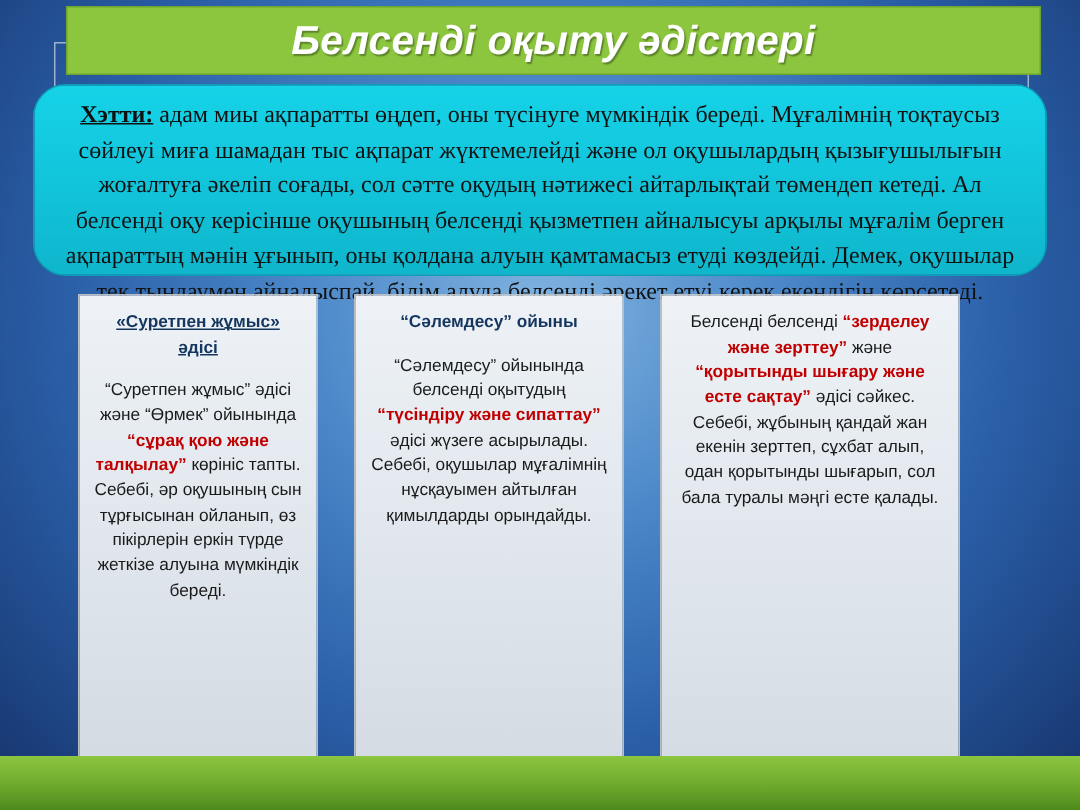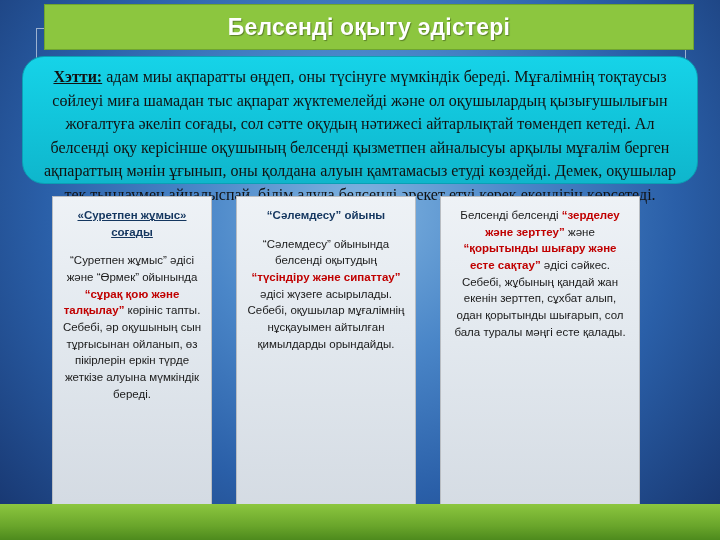--- a/index.html
+++ b/index.html
@@ -36,25 +36,26 @@
     top: 4px;
     width: 648px;
     height: 44px;
     background: #8cc63f;
     border: 1px solid #6fa52f;
     display: flex;
     align-items: center;
     justify-content: center;
   }
   .title-bar .title-text {
-    font-size: 23px;
+    font-size: 27px;
     font-weight: bold;
     color: #ffffff;
     text-shadow: 1px 1px 1px rgba(0,0,0,0.35);
     letter-spacing: 0.2px;
+    font-style: italic;
   }
   .title-shadow-box {
     position: absolute;
     left: 36px;
     top: 28px;
     width: 648px;
     height: 30px;
     background: transparent;
     border: 1px solid rgba(255,255,255,0.55);
   }
@@ -128,21 +129,21 @@
     <span class="title-text">Белсенді оқыту әдістері</span>
   </div>
 
   <div class="callout">
     <p>
       <span class="lead">Хэтти:</span><span> адам миы ақпаратты өңдеп, оны түсінуге мүмкіндік береді. Мұғалімнің тоқтаусыз сөйлеуі миға шамадан тыс ақпарат жүктемелейді және ол оқушылардың қызығушылығын жоғалтуға әкеліп соғады, сол сәтте оқудың нәтижесі айтарлықтай төмендеп кетеді. Ал белсенді оқу керісінше оқушының белсенді қызметпен айналысуы арқылы мұғалім берген ақпараттың мәнін ұғынып, оны қолдана алуын қамтамасыз етуді көздейді. Демек, оқушылар тек тыңдаумен айналыспай, білім алуда белсенді әрекет етуі керек екендігін көрсетеді.</span>
     </p>
   </div>
 
   <div class="col c1">
-    <span class="head">«Суретпен жұмыс» соғады</span>
+    <span class="head">«Суретпен жұмыс» әдісі</span>
     <span class="body">
       <span>“Суретпен жұмыс” әдісі және “Өрмек” ойынында </span><span class="hl-red">“сұрақ қою және талқылау”</span><span> көрініс тапты. Себебі, әр оқушының сын тұрғысынан ойланып, өз пікірлерін еркін түрде жеткізе алуына мүмкіндік береді.</span>
     </span>
   </div>
 
   <div class="col c2">
     <span class="head plain">“Сәлемдесу” ойыны</span>
     <span class="body">
       <span>“Сәлемдесу”  ойынында белсенді оқытудың </span><span class="hl-red">“түсіндіру және сипаттау”</span><span> әдісі жүзеге асырылады. Себебі,  оқушылар мұғалімнің нұсқауымен айтылған қимылдарды орындайды.</span>
     </span>

